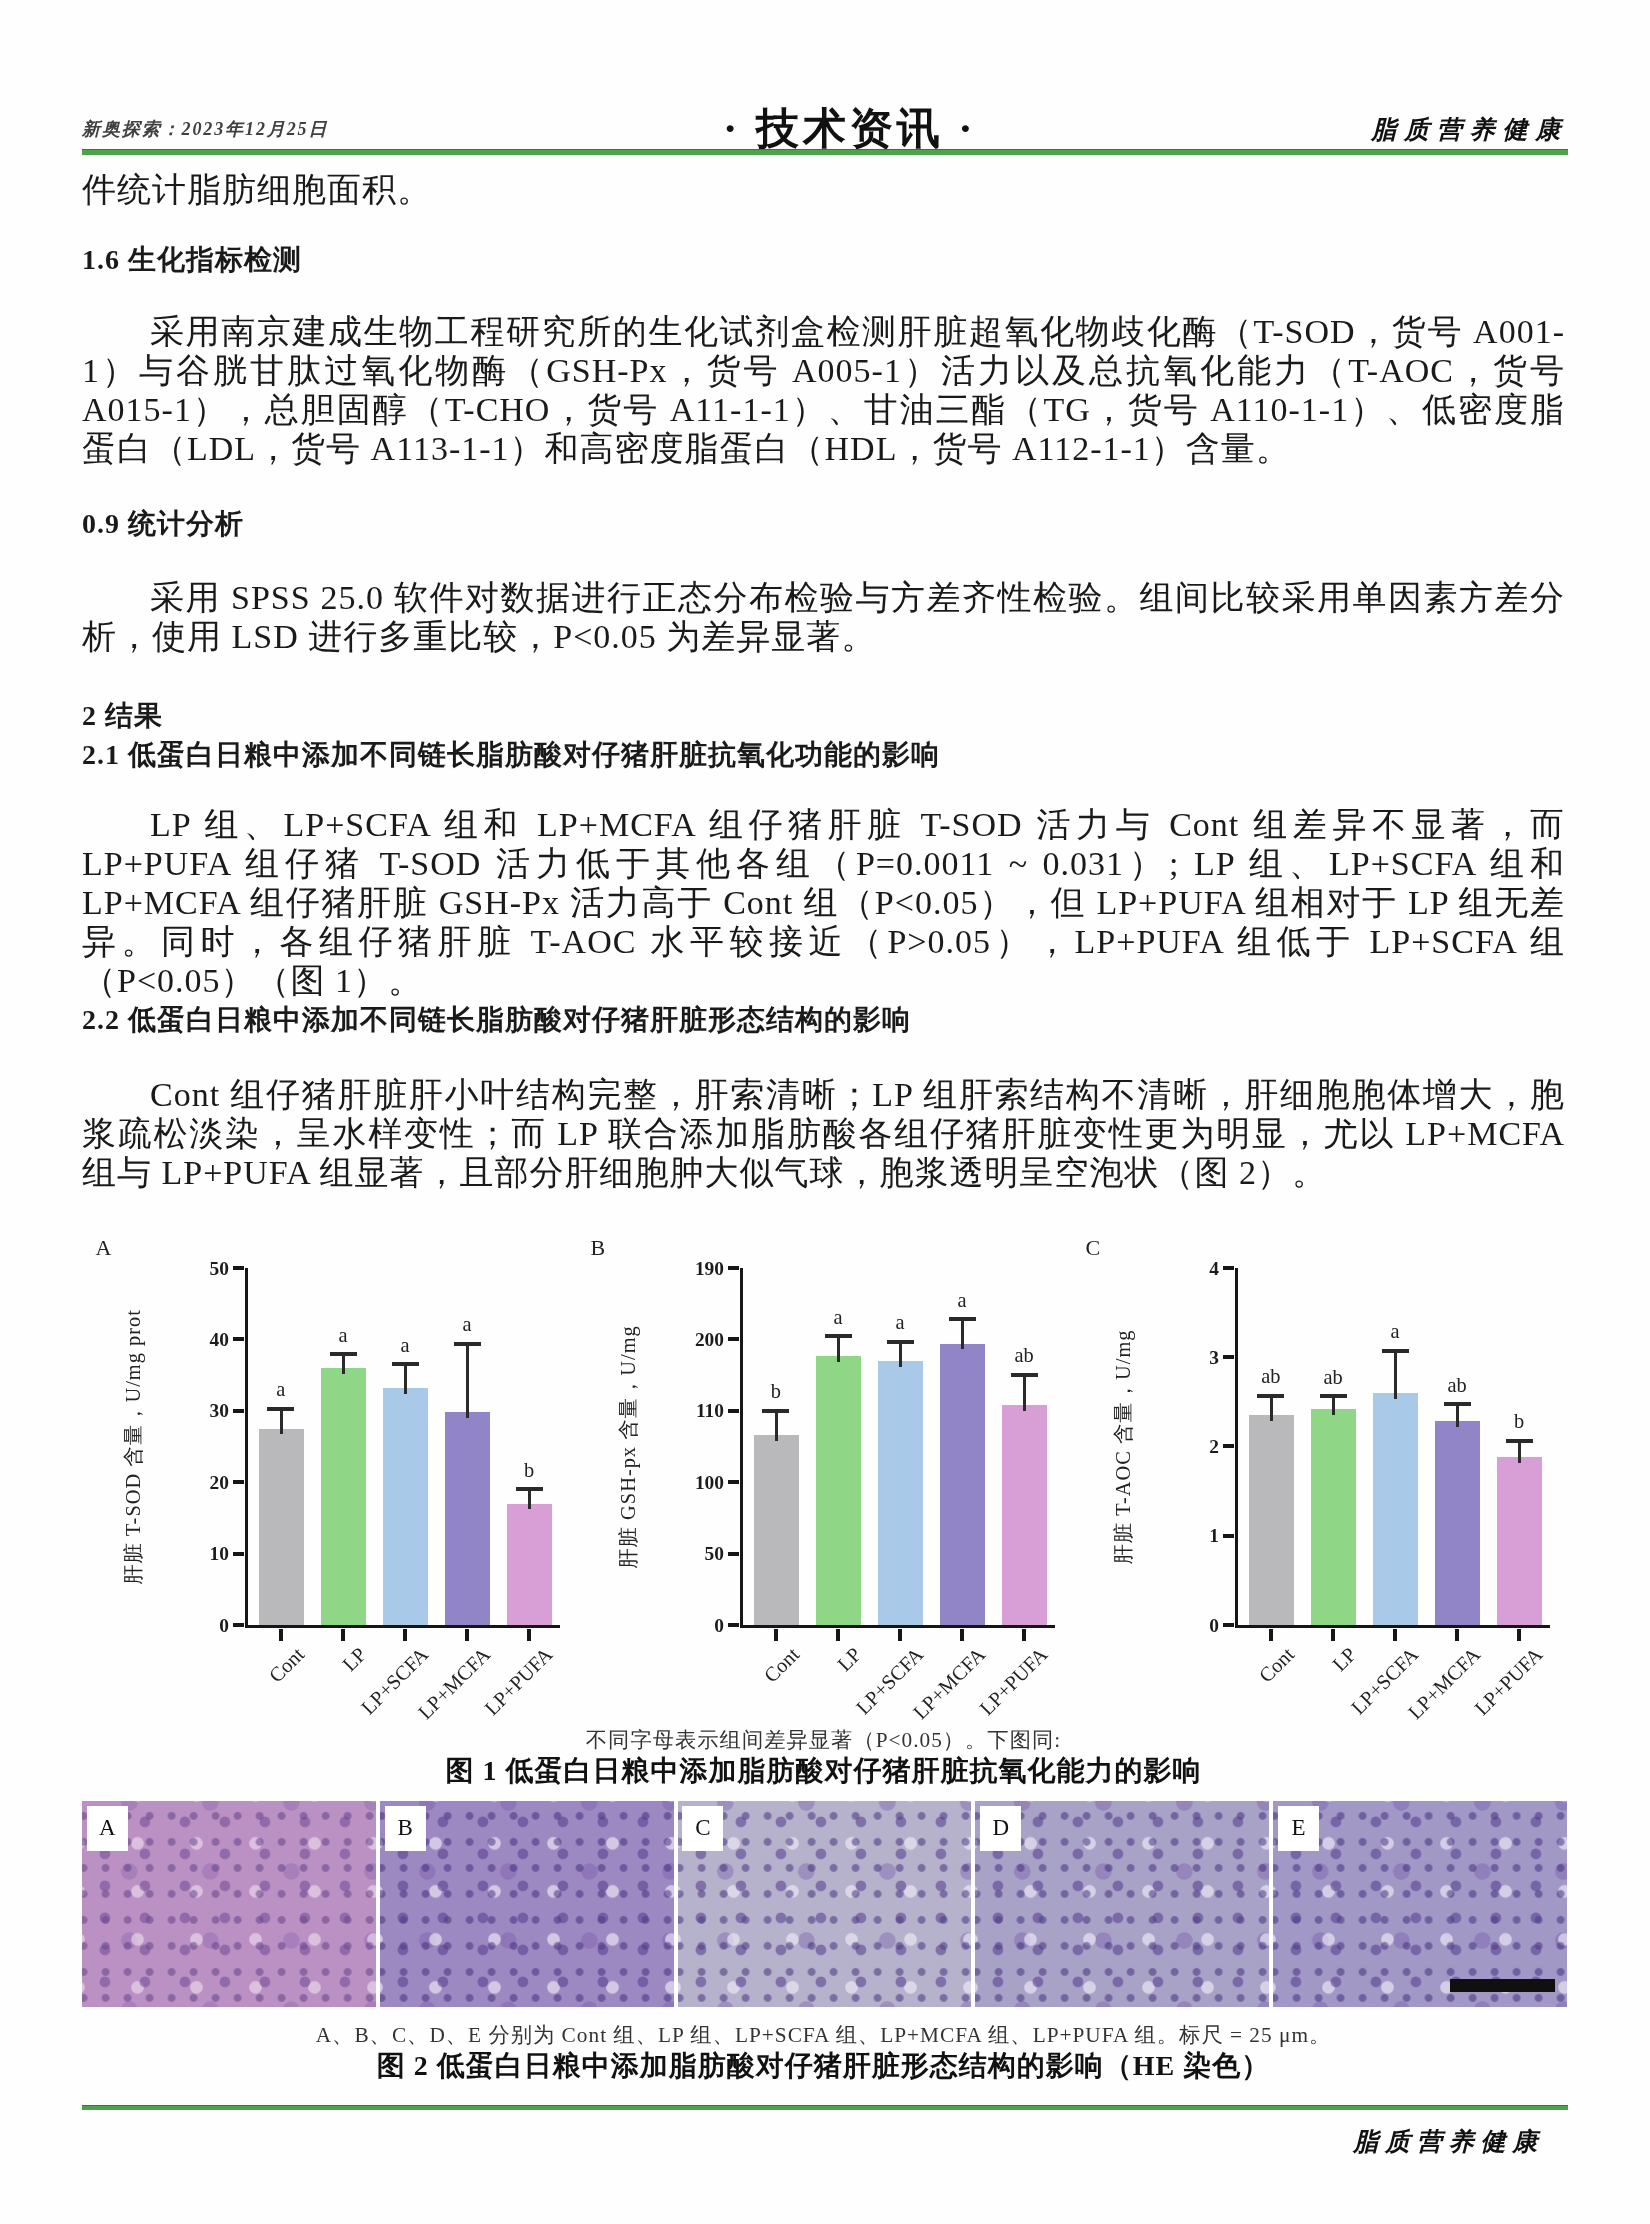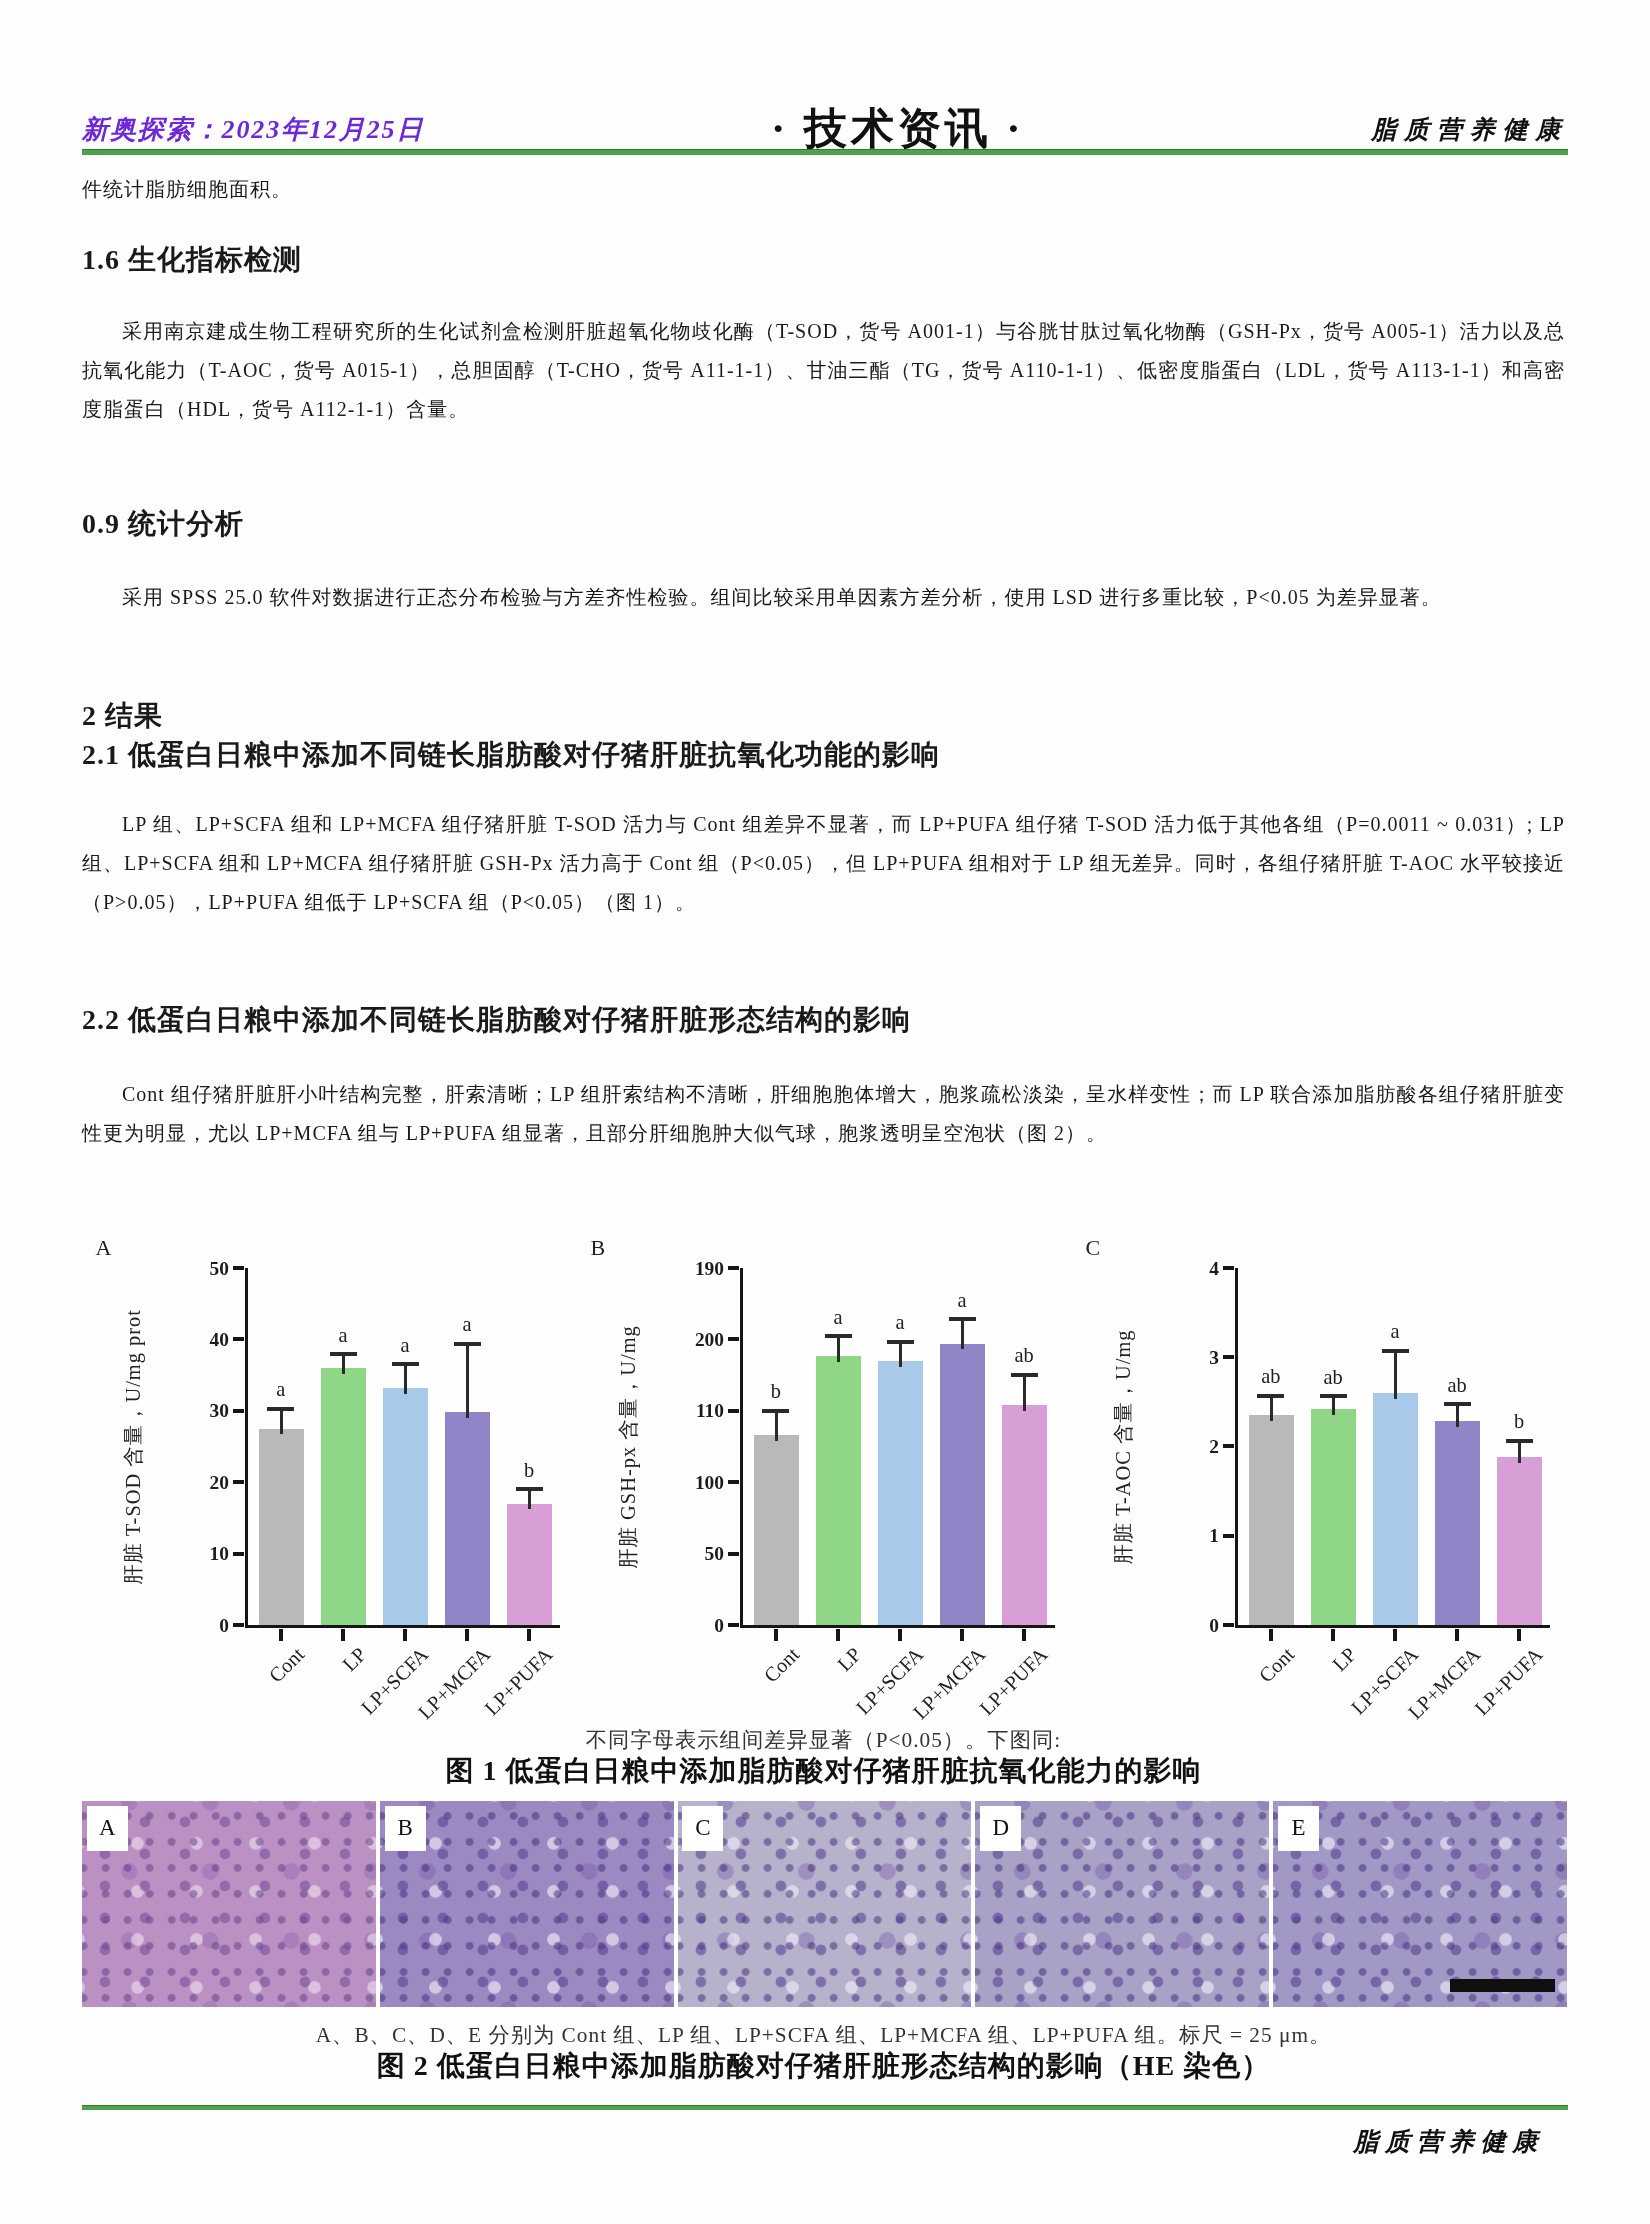--- a/index.html
+++ b/index.html
@@ -1,30 +1,30 @@
 <!DOCTYPE html>
 <html><head>
 <meta charset="utf-8">
 <style>
   html,body{margin:0;padding:0;background:#e8e8e8;}
   .page{position:relative;width:1651px;height:2224px;background:#fefefe;margin:0 auto;overflow:hidden;
         font-family:"Liberation Serif","DejaVu Serif",serif;color:#1a1a1a;}
   .abs{position:absolute;}
   
   .hdr-row{left:82px;right:83px;top:100px;display:flex;align-items:center;}
-  .hdr-left{color:#6d28d9;font-style:italic;font-weight:bold;font-size:26px;letter-spacing:1.9px;white-space:nowrap;}
+  .hdr-left{color:#404040;font-style:italic;font-weight:bold;font-size:18px;letter-spacing:1.9px;white-space:nowrap;}
   .hdr-center{flex:1;text-align:center;font-size:43px;font-weight:900;letter-spacing:3.9px;color:#111;}
   .hdr-right{font-style:italic;font-weight:bold;font-size:25px;letter-spacing:7.8px;white-space:nowrap;color:#111;}
   .green-rule{left:82px;right:83px;height:4.9px;background:#4ca34c;border-top:1px solid #2e7d32;}
   .rule-top{top:149px;}
   .rule-bottom{top:2105px;height:3.9px;}
   .foot-text{left:82px;right:107px;top:2125px;text-align:right;font-style:italic;font-weight:bold;
              font-size:25px;letter-spacing:6.8px;color:#111;}
   
-  .bodyline,.para{left:82px;width:1483px;font-size:20px;line-height:39px;letter-spacing:1px;text-align:justify;}
+  .bodyline,.para{left:82px;width:1483px;font-size:34px;line-height:39px;letter-spacing:1px;text-align:justify;}
   .heading{left:82px;width:1483px;font-size:28px;font-weight:bold;letter-spacing:1px;white-space:nowrap;}
   .indent{text-indent:2em;}
   
   .fig1{left:82px;top:1225px;width:1485px;height:490px;display:flex;}
   .chart{position:relative;width:495px;height:490px;flex:0 0 495px;}
   .panel-letter{position:absolute;left:13.6px;top:9.7px;font-size:22px;color:#222;font-family:"Liberation Serif",serif;}
   .plot{position:absolute;left:163px;top:43px;width:312px;height:357px;
         border-left:3.9px solid #161616;border-bottom:3.9px solid #161616;}
   .ylab-wrap{position:absolute;left:-115px;top:50%;width:0;height:0;}
   .ylab-wrap span{position:absolute;white-space:nowrap;transform:translate(-50%,-50%) rotate(-90deg);

